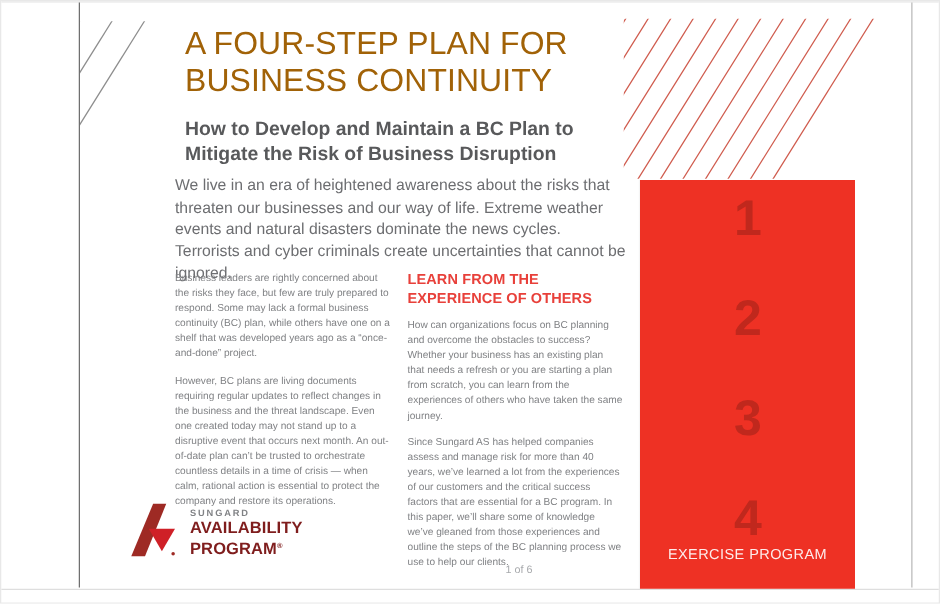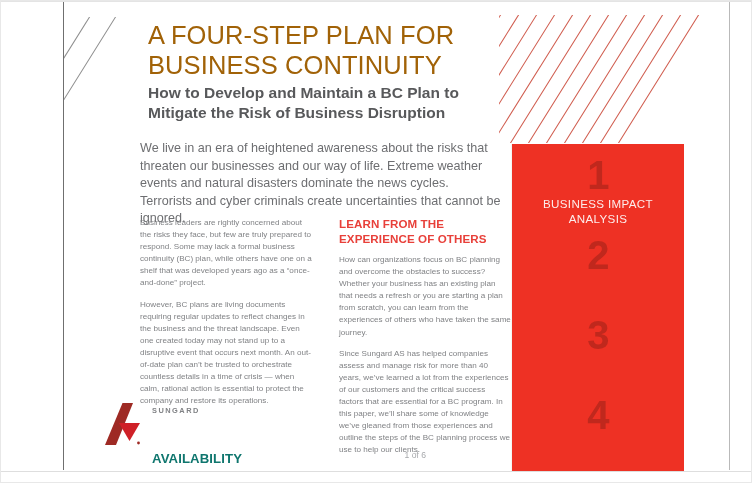--- a/index.html
+++ b/index.html
@@ -91,21 +91,21 @@
     letter-spacing: 0.1px;
     font-weight: 400;
     margin: 0;
     white-space: pre-line;
   }
   .doc-subtitle {
     color: #58595b;
     font-size: 15.5px;
     line-height: 20px;
     font-weight: bold;
-    margin: 3px 0 0 0;
+    margin: 14px 0 0 0;
     white-space: pre-line;
   }
 
   
   .intro {
     position: absolute;
     left: 139px;
     top: 139px;
     width: 361px;
     color: #6d6e71;
@@ -114,21 +114,21 @@
     margin: 0;
   }
 
   
   .col {
     position: absolute;
     top: 216px;
     width: 172px;
   }
   .col-left  { left: 139px; }
-  .col-mid   { left: 338px; }
+  .col-mid   { left: 325px; }
 
   .col-heading {
     color: #e8403a;
     font-size: 11.6px;
     line-height: 14.5px;
     font-weight: bold;
     letter-spacing: 0.1px;
     margin: 0 0 8px 0;
     white-space: pre-line;
   }
@@ -200,26 +200,25 @@
   .logo-line1 {
     display: block;
     color: #808285;
     font-size: 7.4px;
     letter-spacing: 1.5px;
     font-weight: bold;
     line-height: 9px;
   }
   .logo-line2, .logo-line3 {
     display: block;
-    color: #0f766e;
+    color: #7f1d1d;
     font-size: 13.2px;
     letter-spacing: 0.1px;
     font-weight: bold;
     line-height: 14.6px;
-    margin-top: 37px;
   }
   .logo-line3 .reg {
     font-size: 6px;
     vertical-align: super;
   }
 
   .page-number {
     position: absolute;
     left: 335px;
     top: 449px;
@@ -282,34 +281,33 @@
     <h3 class="col-heading">LEARN FROM THE
 EXPERIENCE OF OTHERS</h3>
     <p class="body">How can organizations focus on BC planning and overcome the obstacles to success? Whether your business has an existing plan that needs a refresh or you are starting a plan from scratch, you can learn from the experiences of others who have taken the same journey.</p>
     <p class="body">Since Sungard AS has helped companies assess and manage risk for more than 40 years, we’ve learned a lot from the experiences of our customers and the critical success factors that are essential for a BC program. In this paper, we’ll share some of knowledge we’ve gleaned from those experiences and outline the steps of the BC planning process we use to help our clients.</p>
   </div>
 
   <div class="steps-panel">
 
     <div class="step step-1">
       <span class="step-num">1</span>
-      <span class="step-label">BUSINESS IMPACT
-ANALYSIS</span>
     </div>
 
     <div class="step step-2">
       <span class="step-num">2</span>
     </div>
 
     <div class="step step-3">
       <span class="step-num">3</span>
     </div>
 
     <div class="step step-4">
       <span class="step-num">4</span>
+      <span class="step-label">EXERCISE PROGRAM</span>
     </div>
 
   </div>
 
   <div class="logo">
     <svg class="logo-mark" viewBox="0 0 42 44">
       <polygon points="20.5,1 31,1 14,43 3,43" fill="#9e2a24"></polygon>
       <polygon points="17,21 38,21 27.5,39" fill="#cf2027"></polygon>
       <circle cx="36.5" cy="41" r="1.4" fill="#9e2a24"></circle>
     </svg>

